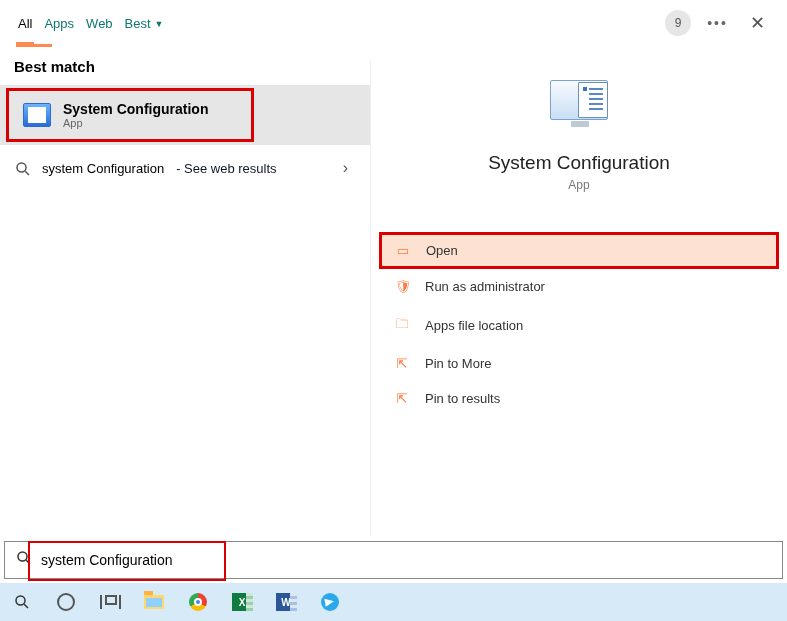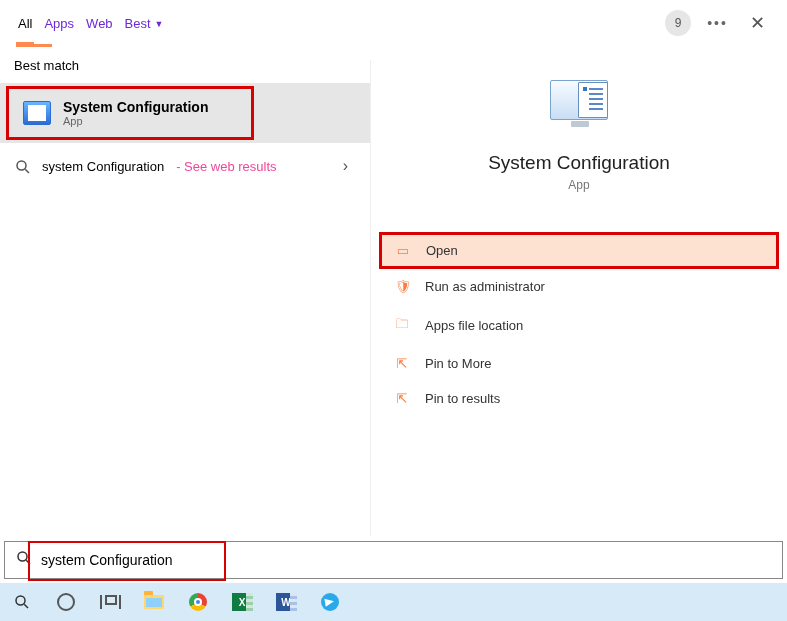--- a/index.html
+++ b/index.html
@@ -1,48 +1,48 @@
 <!DOCTYPE html>
 <html><head>
 <meta charset="utf-8">
 <style>
   * { margin: 0; padding: 0; box-sizing: border-box; font-family: "Segoe UI", Arial, sans-serif; }
   body { width: 787px; height: 621px; background: #fff; overflow: hidden; position: relative; }
 
   
   .header { display: flex; align-items: center; height: 46px; padding: 0 10px 0 16px; border-bottom: 1px solid transparent; }
   .tabs { display: flex; gap: 8px; align-items: center; height: 100%; }
-  .tab { color: #6d28d9; font-size: 13px; cursor: pointer; padding: 12px 2px 10px 2px; position: relative; }
+  .tab { color: #0f766e; font-size: 13px; cursor: pointer; padding: 12px 2px 10px 2px; position: relative; }
   .tab.active { color: #000; }
   .tab.active::after { content: ""; position: absolute; left: 0; bottom: -4px; width: 100%; height: 3px; background: #ff8a50; }
   .tab-more { display: flex; align-items: center; gap: 4px; }
   .header-right { margin-left: auto; display: flex; align-items: center; gap: 16px; padding-right: 6px; }
   .badge { width: 26px; height: 26px; border-radius: 50%; background: #e6e6e6; display: flex; align-items: center; justify-content: center; font-size: 12px; color: #555; }
   .dots { color: #666; letter-spacing: 2px; font-size: 14px; cursor: pointer; }
   .close-x { font-size: 18px; color: #555; cursor: pointer; padding: 4px 6px; }
 
   
   .content { display: flex; height: 490px; }
   .left { width: 370px; }
   .right { flex: 1; border-left: 1px solid #eee; margin-top: 14px; padding: 20px 8px 0 8px; position: relative; }
 
   
-  .section-label { font-size: 13px; font-weight: 400; padding: 12px 14px 10px 14px; }
+  .section-label { font-size: 15px; font-weight: 700; padding: 12px 14px 10px 14px; }
   .result { display: flex; align-items: center; padding: 10px 14px; background: #e6e6e6; border: 3px solid #d80000; margin: 0 10px 0 6px; width: 248px; }
   .result-wrap { background: #e6e6e6; height: 60px; display:flex; align-items:center; }
   .result-icon { width: 28px; height: 24px; background: linear-gradient(#6bb5ff,#2a6cd6); border: 1px solid #2a6cd6; border-radius: 2px; position: relative; margin-right: 12px; }
   .result-icon::before { content: ""; position: absolute; inset: 3px 4px; background: #fff; }
   .result-text { display: flex; flex-direction: column; }
   .result-title { font-size: 14px; font-weight: 600; }
   .result-sub { font-size: 11px; color: #666; }
 
   .web-row { display: flex; align-items: center; padding: 14px 14px; gap: 12px; }
   .web-row .mag { width: 16px; height: 16px; }
   .web-text { font-size: 13px; }
-  .web-hint { color: #ec4899; font-size: 13px; }
+  .web-hint { color: #0f172a; font-size: 13px; }
   .web-chevron { margin-left: auto; margin-right: 8px; color: #555; font-size: 16px; }
 
   
   .preview { text-align: center; }
   .preview-icon { margin: 0 auto 18px auto; width: 62px; height: 54px; position: relative; }
   .monitor { width: 58px; height: 40px; background: linear-gradient(#f7fbff,#c9def4); border: 1px solid #7aa4cc; border-radius: 2px; position: relative; margin: 0 auto; }
   .monitor::after { content: ""; position: absolute; left: 20px; bottom: -8px; width: 18px; height: 6px; background: #bfc9d4; border-radius: 1px; }
   .sheet { position: absolute; right: 2px; top: 2px; width: 30px; height: 36px; background: #fff; border: 1px solid #6a8fbf; border-radius: 1px; }
   .sheet::before { content:""; position:absolute; left:4px; top:4px; width:4px; height:4px; background:#3a75c4;}
   .sheet::after { content:""; position:absolute; left:10px; top:5px; width:14px; height:2px; background:#5a88c8; box-shadow: 0 5px 0 #5a88c8, 0 10px 0 #5a88c8, 0 15px 0 #5a88c8, 0 20px 0 #5a88c8;}

